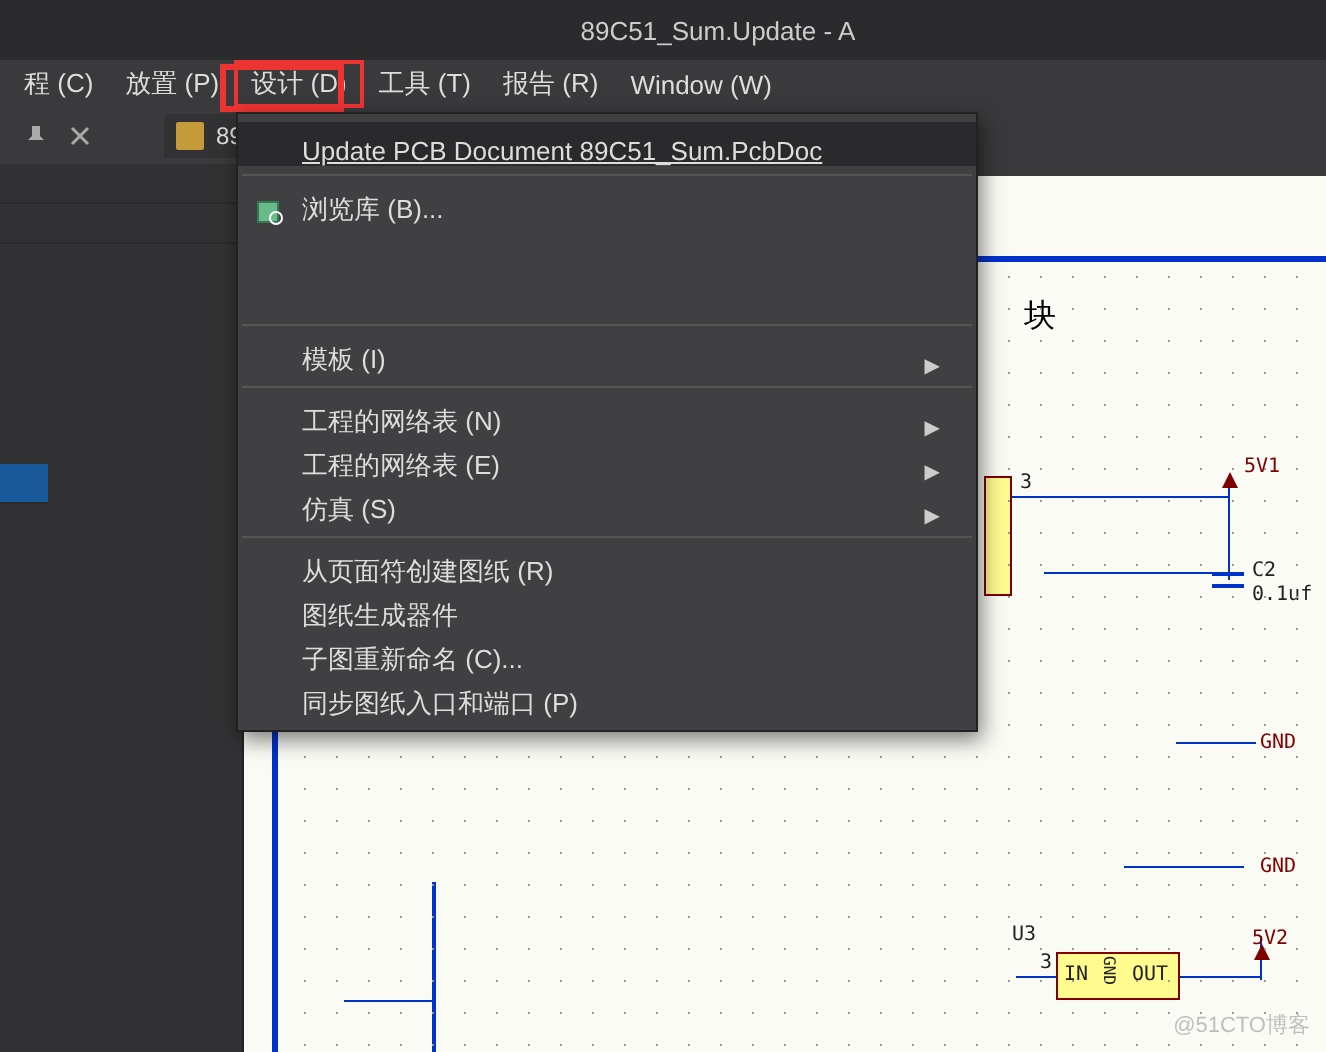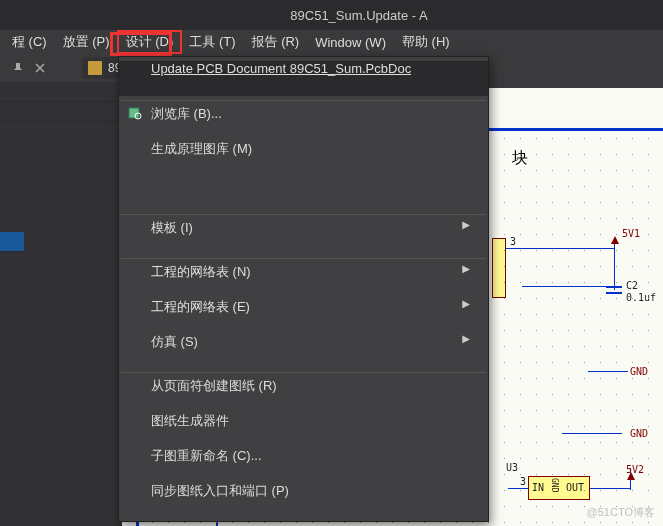--- a/index.html
+++ b/index.html
@@ -15,21 +15,21 @@
   .toolbar { height: 28px; background: #3a3a3c; display: flex; align-items: center; padding-left: 4px; }
   .tool-icon { width: 16px; height: 16px; margin: 0 6px; color: #aaa; display: flex; align-items: center; justify-content: center; }
   .tab { display: flex; align-items: center; background: #323234; padding: 2px 10px 2px 6px; color: #ddd; font-size: 12px; height: 22px; border-top-left-radius: 3px; border-top-right-radius: 3px; margin-left: 28px; }
   .tab-icon { width: 14px; height: 14px; background: #c49a3a; margin-right: 6px; border-radius: 1px; }
   
   .hl-box { position: absolute; border: 3px solid #e33; pointer-events: none; }
   .hl-menu { left: 110px; top: 32px; width: 62px; height: 24px; }
   .hl-item { left: 118px; top: 58px; width: 348px; height: 32px; }
   
   .dropdown { position: absolute; left: 118px; top: 56px; width: 371px; background: #404042; border: 1px solid #222; box-shadow: 2px 4px 10px rgba(0,0,0,0.5); color: #ddd; font-size: 13px; padding: 4px 0; z-index: 10; }
-  .menu-item { display: flex; align-items: flex-start; height: 35px; padding: 0 18px 0 6px; cursor: pointer; }
+  .menu-item { display: flex; align-items: flex-end; height: 22px; padding: 0 18px 0 6px; cursor: pointer; }
   .menu-item.selected { background: #2a2a2c; }
   .menu-item.selected .menu-label { text-decoration: underline; }
   .menu-icon { width: 20px; height: 16px; display: flex; align-items: center; justify-content: center; flex-shrink: 0; }
   .menu-label { flex: 1; padding-left: 6px; white-space: nowrap; }
   .menu-arrow { color: #ccc; font-size: 10px; }
   .menu-sep { height: 1px; background: #555; margin: 4px 2px; }
   
   .canvas { position: absolute; left: 122px; top: 88px; right: 0; bottom: 0; background: #fbfbf6; z-index: 1; }
   .grid-dot { position: absolute; width: 1px; height: 1px; background: #999; }
   .schem-blue { position: absolute; background: #0033cc; }
@@ -56,21 +56,20 @@
   <span class="titlebar-text">89C51_Sum.Update - A</span>
 </div>
 
 <div class="menubar">
   <span class="menubar-item">程 (C)</span>
   <span class="menubar-item">放置 (P)</span>
   <span class="menubar-item highlighted">设计 (D)</span>
   <span class="menubar-item">工具 (T)</span>
   <span class="menubar-item">报告 (R)</span>
   <span class="menubar-item">Window (W)</span>
-  <span class="menubar-item">帮助 (H)</span>
 </div>
 
 <div class="toolbar">
   <span class="tool-icon">
     <svg width="12" height="12" viewBox="0 0 12 12">
         <path d="M4 1 L8 1 L8 6 L10 8 L6 8 L6 11 L6 8 L2 8 L4 6 Z" fill="#aaa"></path>
       </svg>
   </span>
   <span class="tool-icon" style="margin-left:0;">
     <svg width="10" height="10" viewBox="0 0 10 10">
@@ -943,21 +942,20 @@
     <span class="menu-icon">
       <svg width="14" height="14" viewBox="0 0 14 14">
           <rect x="1" y="2" width="10" height="10" fill="#6b8" stroke="#375"></rect>
           <circle cx="10" cy="10" r="3" fill="none" stroke="#fff" stroke-width="1"></circle>
         </svg>
     </span>
     <span class="menu-label">浏览库 (B)...</span>
   </div>
   <div class="menu-item">
     <span class="menu-icon"></span>
-    <span class="menu-label">生成原理图库 (M)</span>
   </div>
   <div class="menu-item">
     <span class="menu-icon"></span>
   </div>
   <div class="menu-sep"></div>
   <div class="menu-item">
     <span class="menu-icon"></span>
     <span class="menu-label">模板 (I)</span>
     <span class="menu-arrow">▶</span>
   </div>

